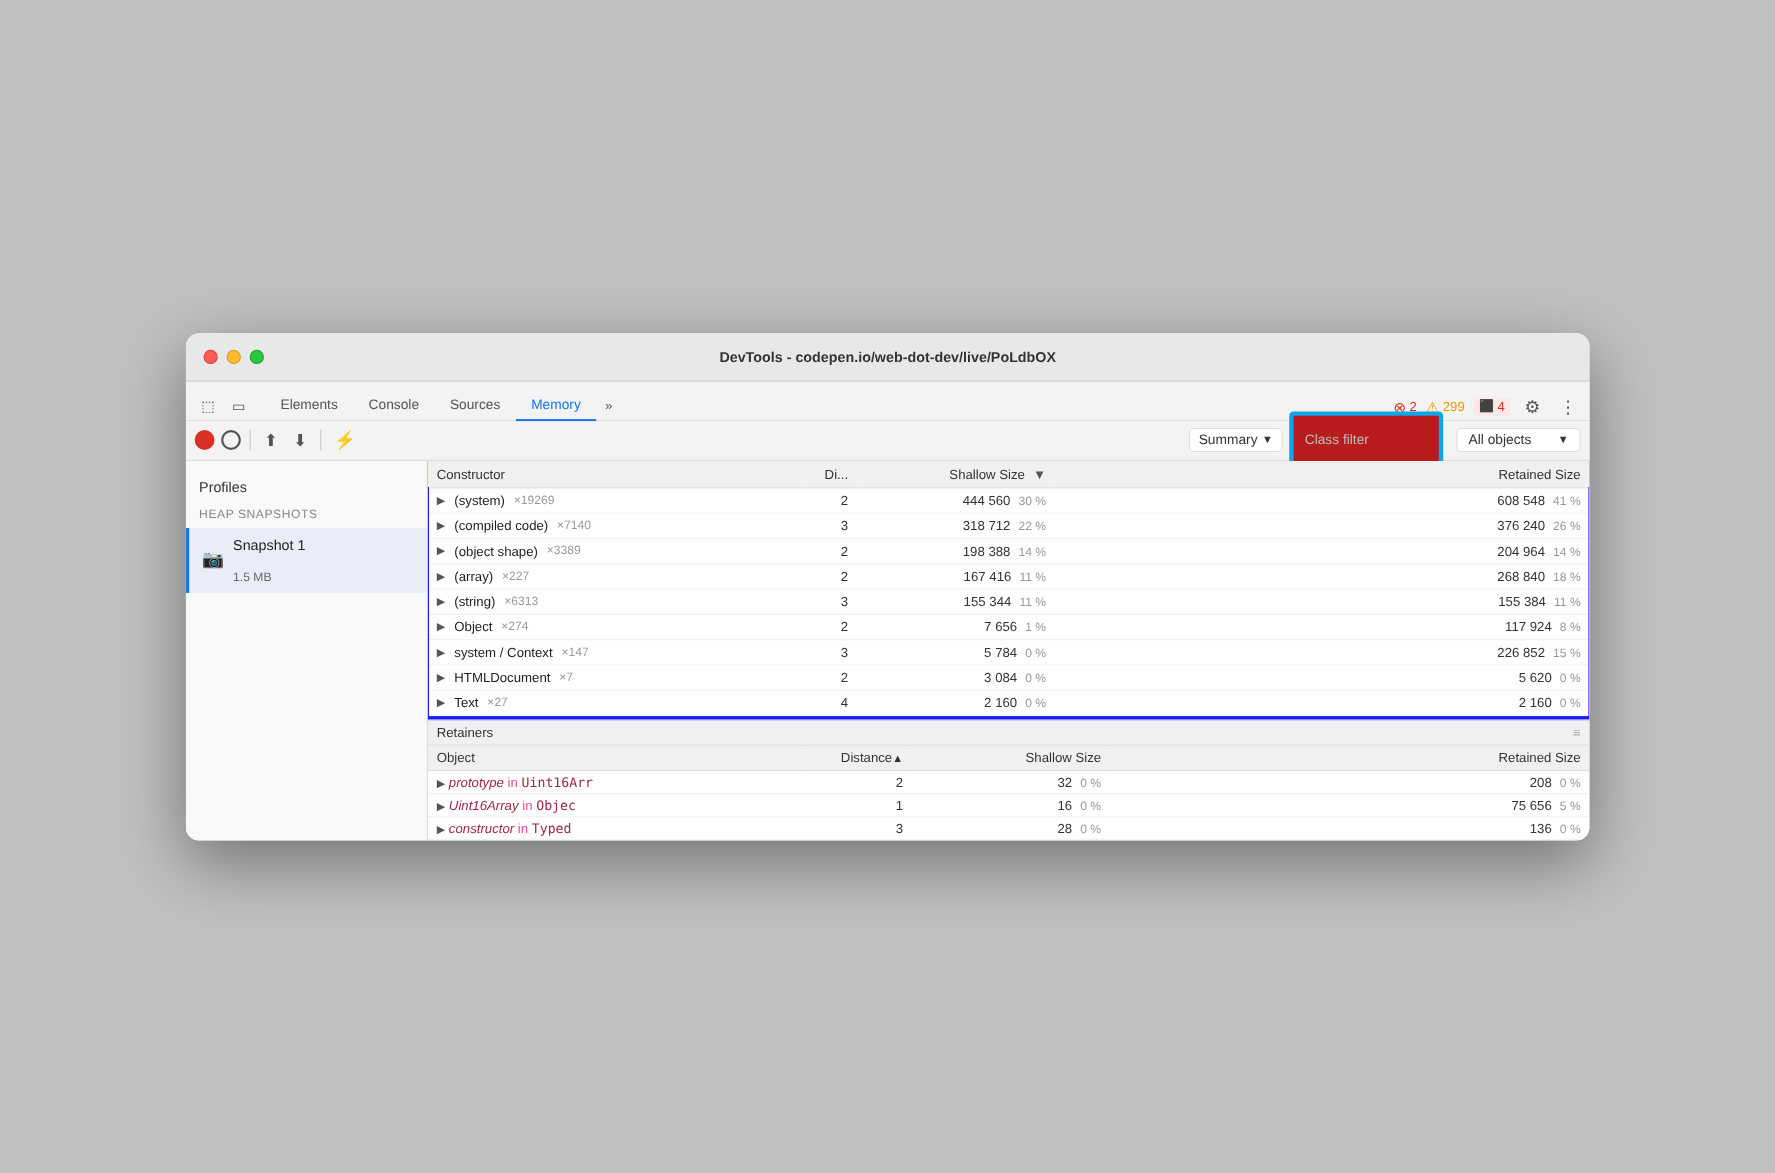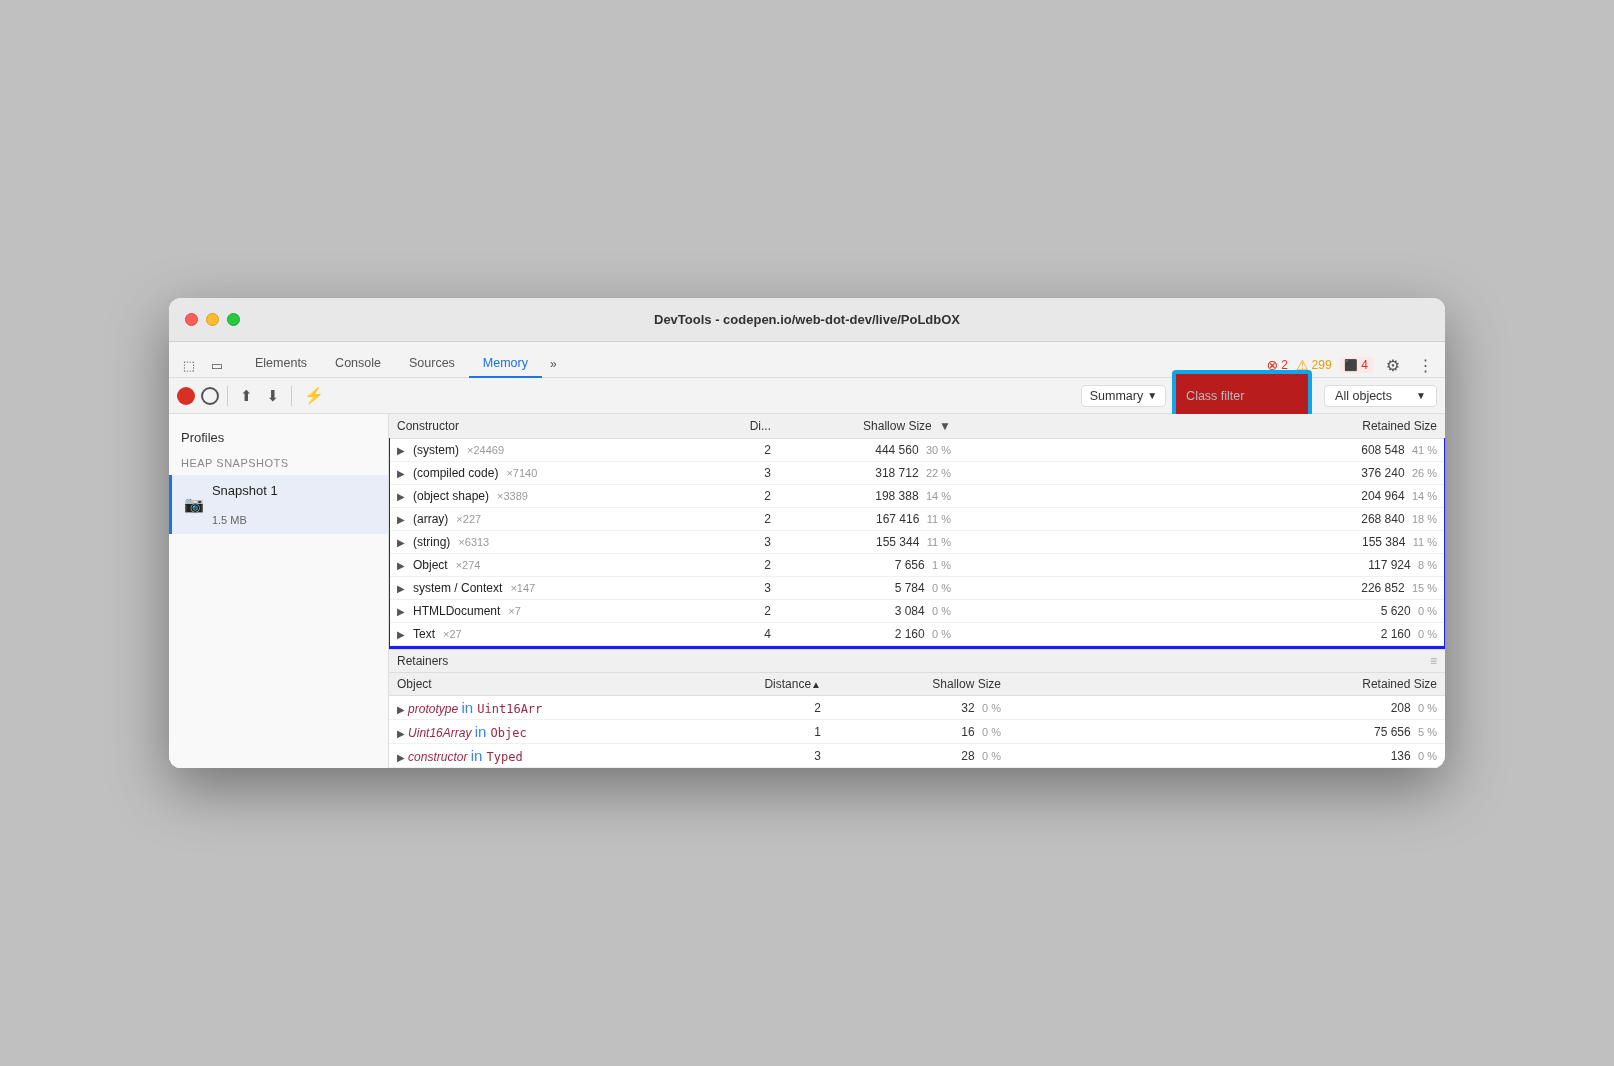--- a/index.html
+++ b/index.html
@@ -308,21 +308,21 @@
     }
     .retainers-table th.right { text-align: right; }
     .retainers-table td {
       padding: 3px 8px;
       font-size: 12px;
       color: #333;
       border-bottom: 1px solid #f0f0f0;
     }
     .retainers-table td.right { text-align: right; }
     .ret-name { color: #9c2744; font-style: italic; font-weight: 500; }
-    .ret-keyword { color: #3b82f6; font-size: 15px; }
+    .ret-keyword { color: #ec4899; font-size: 12px; }
     .ret-class { color: #9c2744; font-family: monospace; }
     .blue-outline {
       outline: 2.5px solid #1a1aff;
       outline-offset: -1px;
     }
     .up-arrow { font-size: 10px; color: #333; }
     .gear-icon-text { font-size: 16px; }
     .kebab-icon { font-size: 16px; letter-spacing: -1px; }
     .toolbar-left-icons {
       display: flex;
@@ -428,21 +428,21 @@
                 </th>
                 <th class="right">Retained Size</th>
               </tr>
             </thead>
             <tbody id="heap-tbody">
             <tr>
       <td>
         <div class="constructor-cell">
           <span class="expand-arrow">▶</span>
           <span class="constructor-name">(system)</span>
-          <span class="constructor-count">×24469</span>
+          <span class="constructor-count">×19269</span>
         </div>
       </td>
       <td class="right">2</td>
       <td class="right">444 560 <span class="pct">30 %</span></td>
       <td class="right">608 548 <span class="pct">41 %</span></td>
     </tr>
                 <tr>
       <td>
         <div class="constructor-cell">
           <span class="expand-arrow">▶</span>

